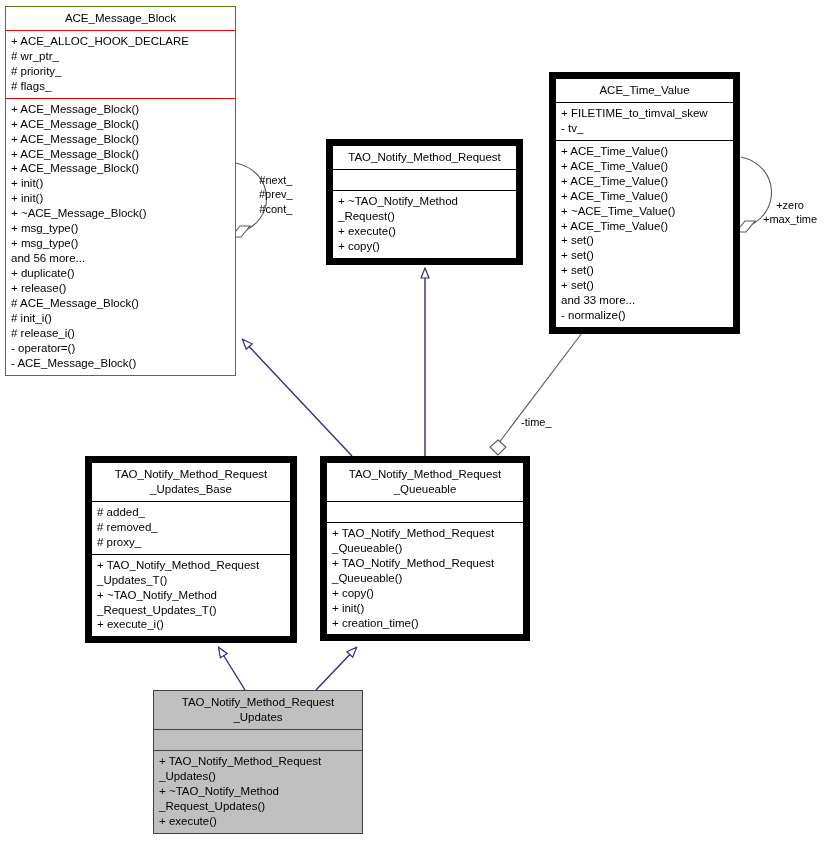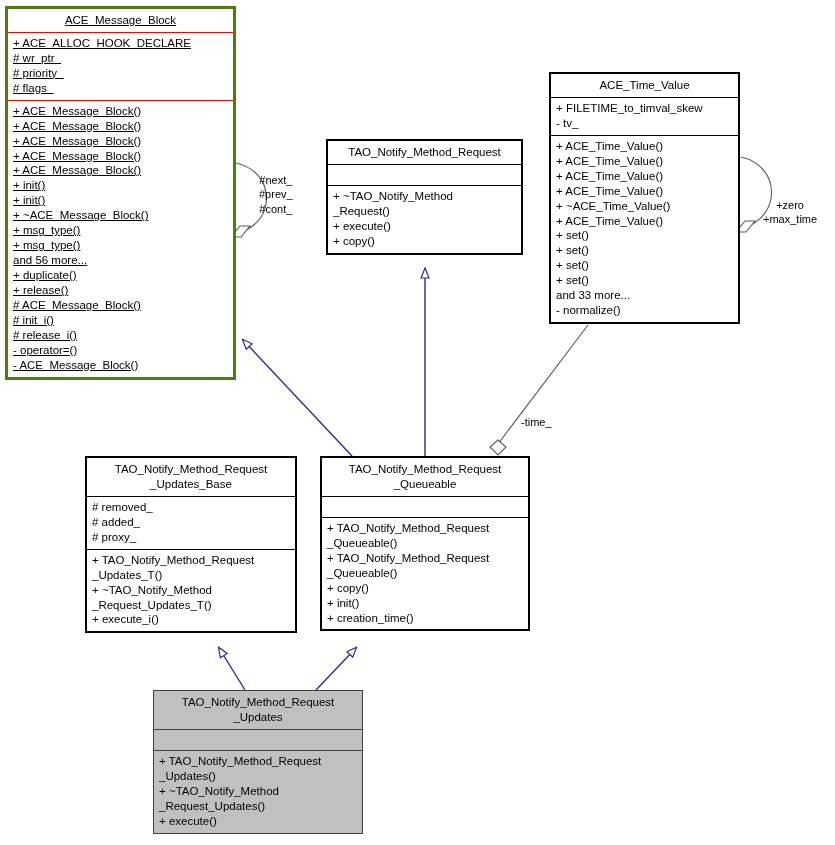--- a/index.html
+++ b/index.html
@@ -22,32 +22,31 @@
     left: 0;
     top: 0;
     width: 835px;
     height: 845px;
     pointer-events: none;
   }
   .uml-class {
     position: absolute;
     box-sizing: border-box;
     background: #ffffff;
-    border: 2px solid #000000;
+    border: 7px solid #000000;
     font-size: 11.5px;
     line-height: 1.30;
     color: #000000;
   }
   .uml-class.highlight {
     background: #c0c0c0;
     border: 1px solid #404040;
   }
   .uml-class.accent {
-    border: 3px solid #4d7c0f;
-    text-decoration: underline;
+    border: 1px solid #4d7c0f;
   }
   .cls-title {
     text-align: center;
     padding: 4px 4px 4px 4px;
     font-size: 11.5px;
     white-space: pre-line;
   }
   .sep {
     height: 0;
     border-top: 1px solid #000000;
@@ -176,22 +175,22 @@
       <div class="member">+ execute()</div>
       <div class="member">+ copy()</div>
     </div>
   </div>
 
   <div class="uml-class" style="left:85px; top:456px; width:212px;">
     <div class="cls-title">TAO_Notify_Method_Request
 _Updates_Base</div>
     <div class="sep"></div>
     <div class="cls-section">
+      <div class="member"># added_</div>
       <div class="member"># removed_</div>
-      <div class="member"># added_</div>
       <div class="member"># proxy_</div>
     </div>
     <div class="sep"></div>
     <div class="cls-section">
       <div class="member">+ TAO_Notify_Method_Request
 _Updates_T()</div>
       <div class="member">+ ~TAO_Notify_Method
 _Request_Updates_T()</div>
       <div class="member">+ execute_i()</div>
     </div>

